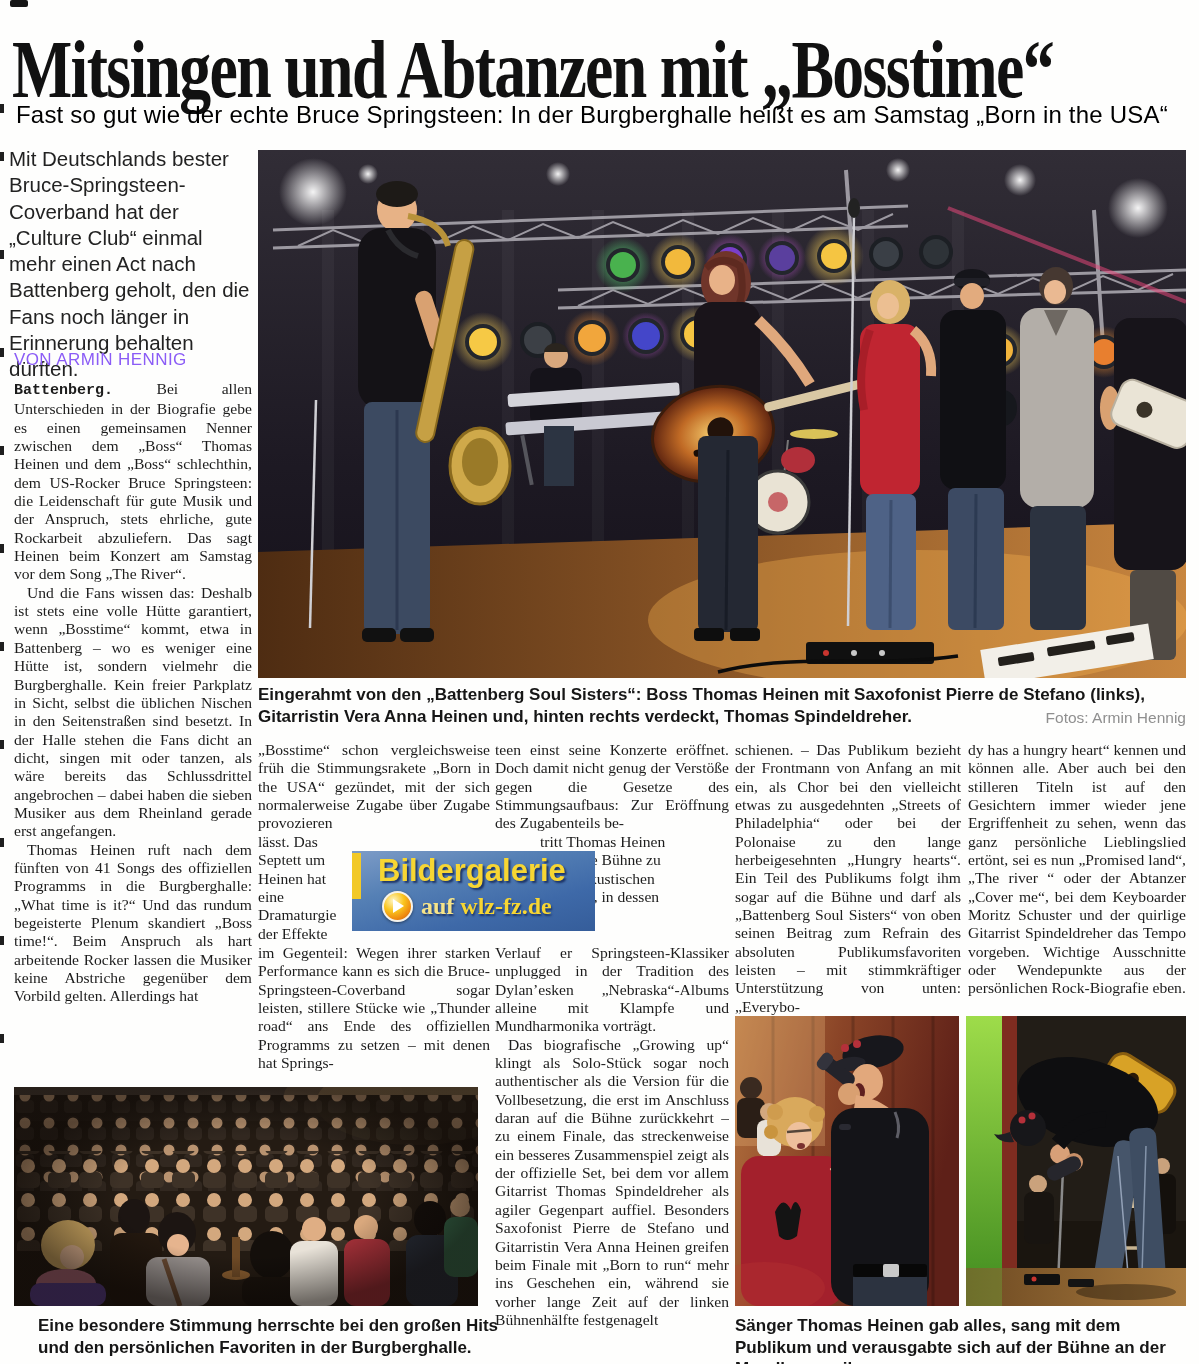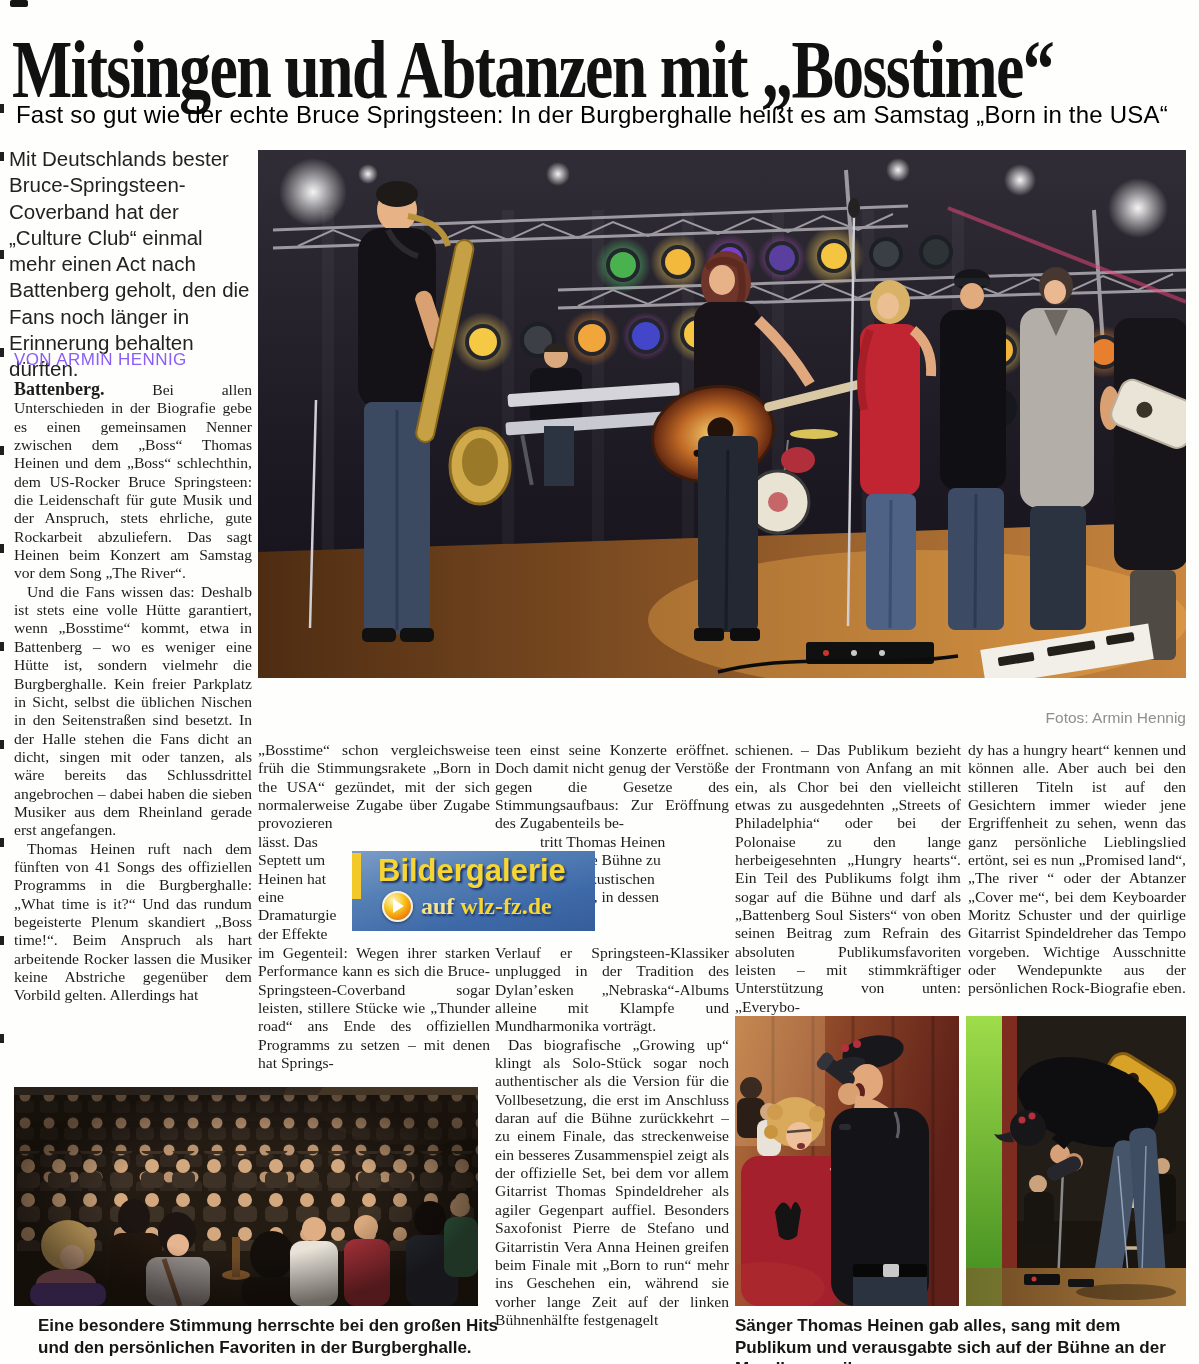--- a/index.html
+++ b/index.html
@@ -16,21 +16,21 @@
      font-size:24px;color:#000000;letter-spacing:.2px;white-space:nowrap;}
   
   #intro{left:9px;top:146px;width:241px;font-family:"Liberation Sans","DejaVu Sans",sans-serif;
      font-size:20.5px;line-height:26.3px;color:#222;text-align:left;}
   #byline{left:14px;top:350px;width:240px;font-family:"Liberation Sans","DejaVu Sans",sans-serif;
      font-size:17px;color:#8b5cf6;letter-spacing:.4px;}
   
   .body-col{font-size:15.6px;line-height:18.35px;text-align:justify;hyphens:auto;-webkit-hyphens:auto;}
   .body-col p{margin:0;}
   .body-col p.ind{text-indent:13px;}
-  .lead{font-weight:700;font-family:Liberation Serif, serif;font-size:18px;}
+  .lead{font-weight:700;font-family:Liberation Mono, monospace;font-size:15px;}
   #col1{left:14px;top:380px;width:238px;height:702px;overflow:hidden;}
   #col2{left:258px;top:741px;width:232px;height:330px;overflow:hidden;}
   #col3{left:495px;top:741px;width:234px;height:623px;overflow:hidden;}
   #col4{left:735px;top:741px;width:226px;height:278px;overflow:hidden;}
   #col5{left:968px;top:741px;width:218px;height:278px;overflow:hidden;}
   .blockA2{height:92px;overflow:hidden;}
   .blockB2{height:111px;overflow:hidden;width:92px;text-align:left;}
   .blockA3{height:92px;overflow:hidden;}
   .blockB3{height:111px;overflow:hidden;width:126px;margin-left:45px;text-align:left;}
   
@@ -313,20 +313,21 @@
       <g transform="rotate(-9 800 505)">
         <rect x="724" y="488" width="170" height="36" fill="#f2efe8"></rect>
         <rect x="740" y="498" width="36" height="9" rx="2" fill="#23201c"></rect>
           <rect x="790" y="496" width="48" height="9" rx="2" fill="#23201c"></rect>
           <rect x="850" y="494" width="28" height="9" rx="2" fill="#23201c"></rect>
       </g>
     </svg>
   </div>
 
   <div class="abs caption" id="cap-main">
+    <span>Eingerahmt von den „Battenberg Soul Sisters“: Boss Thomas Heinen mit Saxofonist Pierre de Stefano (links), Gitarristin Vera Anna Heinen und, hinten rechts verdeckt, Thomas Spindeldreher.</span>
     <span class="credit">Fotos: Armin Hennig</span>
   </div>
 
   <div class="abs body-col" id="col2">
     <div class="blockA2">
         <p>„Bosstime“ schon vergleichsweise früh die Stimmungsrakete „Born in the USA“ gezündet, mit der sich normalerweise Zugabe über Zugabe provozieren</p>
       </div>
     <div class="blockB2">
         <p>lässt. Das Septett um Heinen hat eine Dramaturgie der Effekte nicht nötig, ganz</p>
       </div>

